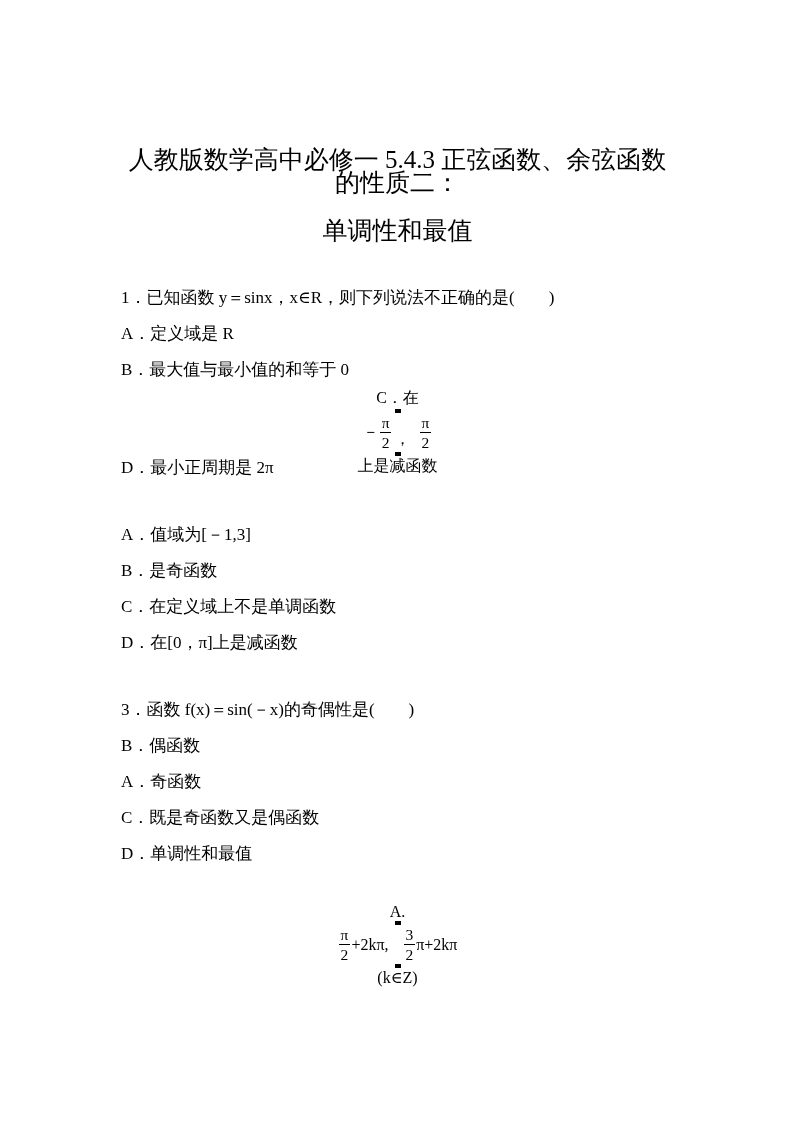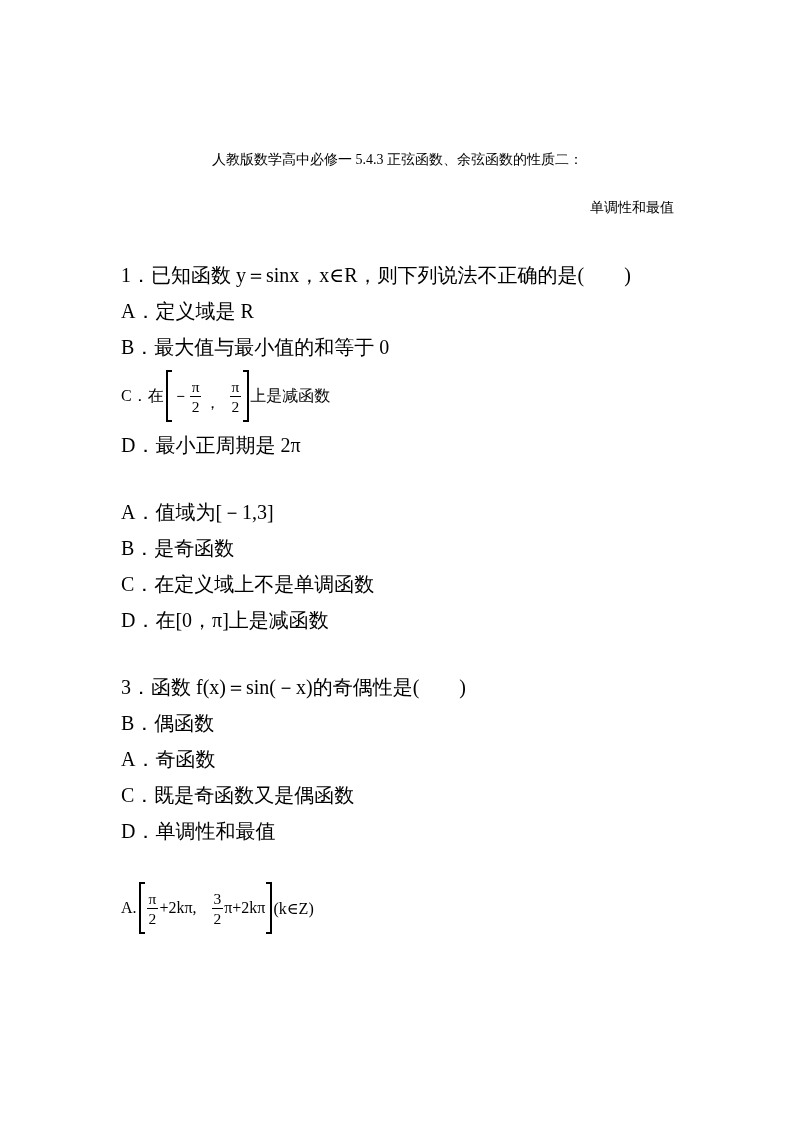--- a/index.html
+++ b/index.html
@@ -14,36 +14,37 @@
     overflow: hidden;
   }
   .content {
     position: absolute;
     left: 121px;
     top: 148px;
     width: 553px;
   }
   .doc-title {
     text-align: center;
-    font-size: 14px;
+    font-size: 25px;
     line-height: 23px;
   }
-  .doc-title .t2 { margin-top: 25px; text-align: right; }
+  .doc-title .t2 { margin-top: 25px; }
   .question { margin-top: 31px; }
   .question.first { margin-top: 38px; }
   .line {
-    font-size: 20px;
+    font-size: 17px;
     line-height: 36px;
     white-space: pre;
   }
   .math-line {
     display: flex;
     align-items: center;
     height: 62px;
     white-space: pre;
+    flex-direction: column;
   }
   .math-line.q4 { height: 56px; }
   .frac {
     display: inline-flex;
     flex-direction: column;
     align-items: center;
     font-size: 15.5px;
     line-height: 19px;
     margin: 0 1px;
   }

